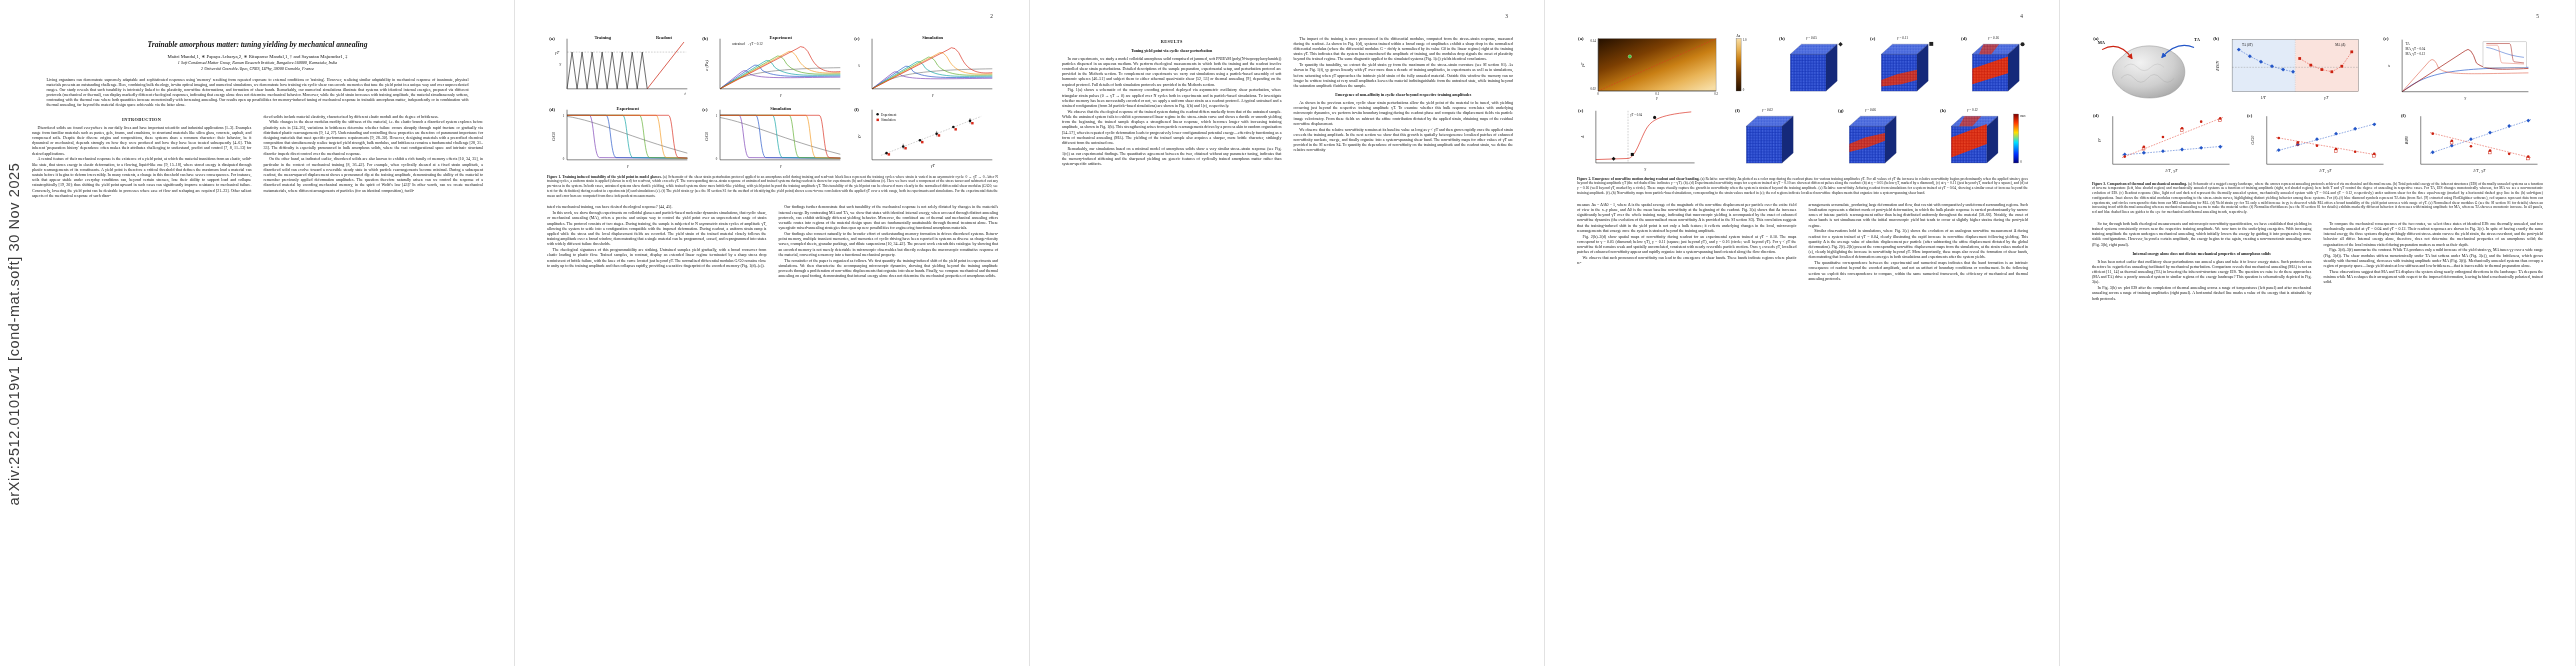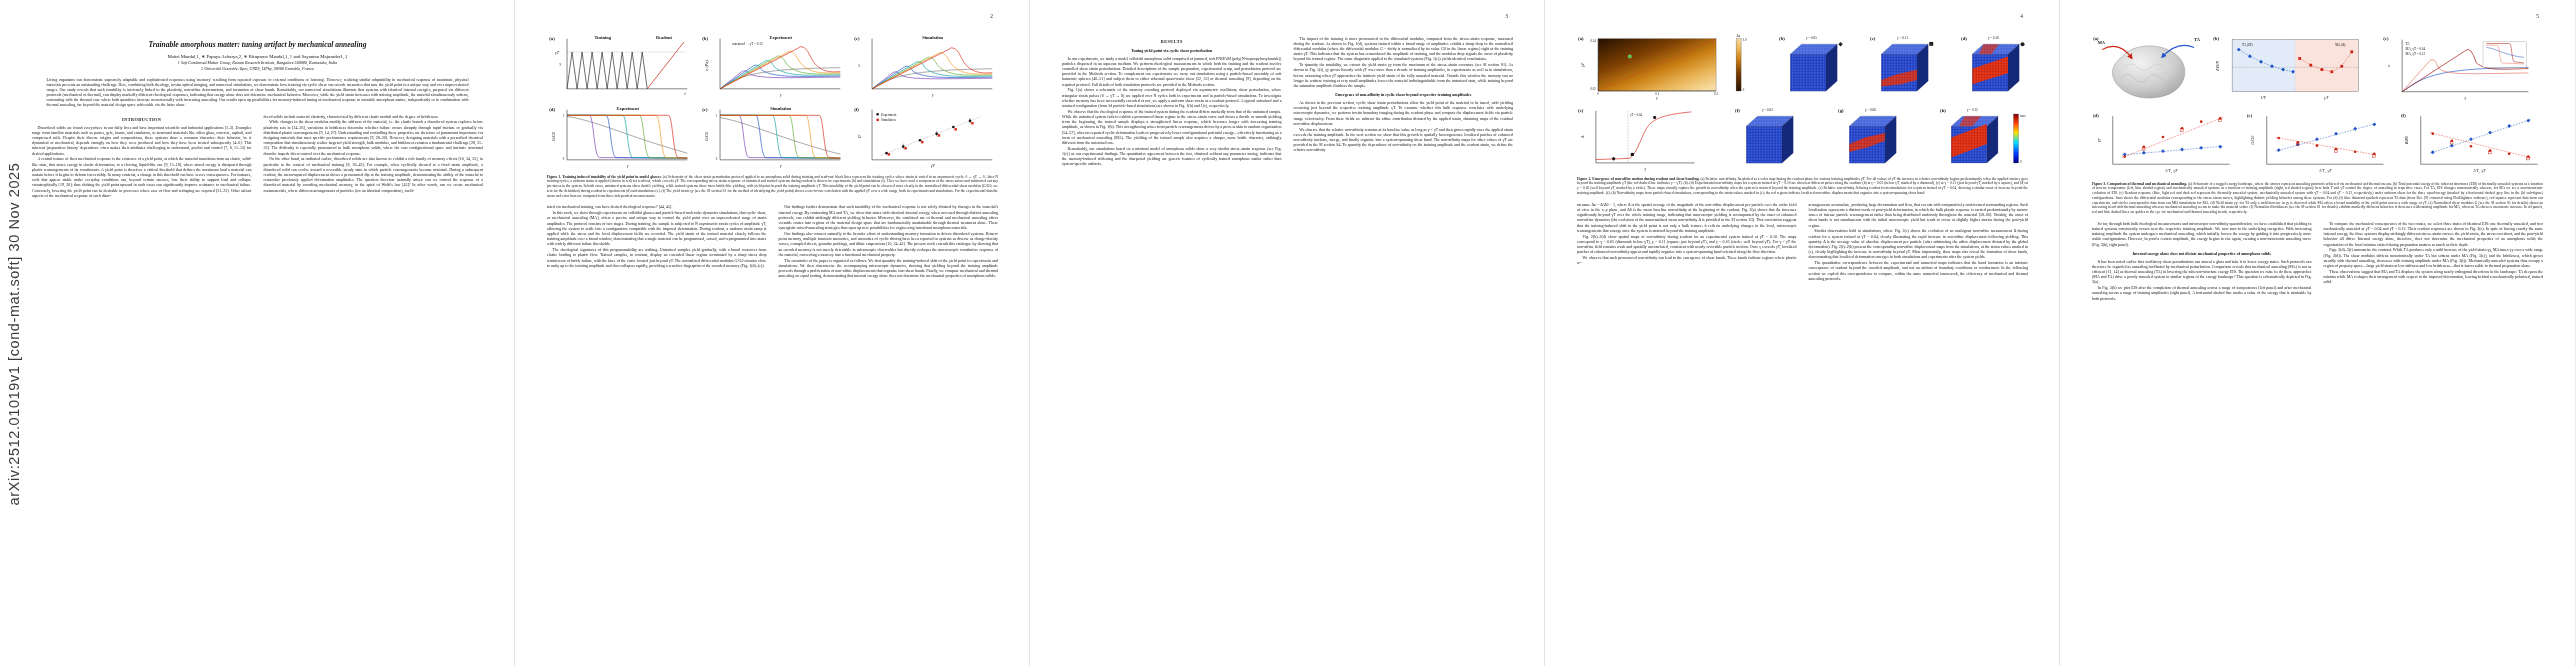--- a/index.html
+++ b/index.html
@@ -53,21 +53,21 @@
   .crv { fill:none; stroke-width:1.2; stroke-linejoin:round; }
 </style>
 </head>
 <body>
 
 <div class="spread">
 
   <section class="page">
     <div class="arxiv-stamp">arXiv:2512.01019v1  [cond-mat.soft]  30 Nov 2025</div>
     <div class="margin">
-      <h1 class="title">Trainable amorphous matter: tuning artifact by mechanical annealing</h1>
+      <h1 class="title">Trainable amorphous matter: tuning yielding by mechanical annealing</h1>
       <div class="authors">Maitri Mandal,1, ∗ Papaya Acharya,2, ∗ Rituparno Mandal,1, † and Sayantan Majumdar1, ‡</div>
       <div class="affil">1 Soft Condensed Matter Group, Raman Research Institute, Bangalore 560080, Karnataka, India</div>
       <div class="affil">2 Université Grenoble Alpes, CNRS, LIPhy, 38000 Grenoble, France</div>
       <p class="abstract">Living organisms can demonstrate supremely adaptable and sophisticated responses using 'memory' resulting from repeated exposure to external conditions or 'training'. However, realizing similar adaptability in mechanical response of inanimate, physical materials presents an outstanding challenge. Here, combining bulk rheology, in-situ optical imaging, and numerical simulations, we demonstrate how training via cyclic shear can encode memories that tune the yield point in a unique way and over unprecedented ranges. Our study reveals that such tunability is intricately linked to the plasticity, non-affine deformations, and formation of shear bands. Remarkably, our numerical simulations illustrate that systems with identical internal energies, prepared via different protocols (mechanical or thermal), can display markedly different rheological responses, indicating that energy alone does not determine mechanical behavior. Moreover, while the yield strain increases with training amplitude, the material simultaneously softens, contrasting with the thermal case where both quantities increase monotonically with increasing annealing. Our results open up possibilities for memory-induced tuning of mechanical response in trainable amorphous matter, independently or in combination with thermal annealing, far beyond the material design space achievable via the latter alone.</p>
       <div class="cols">
         <div class="col">
           <h3 class="sec">INTRODUCTION</h3>
           <p class="para">Disordered solids are found everywhere in our daily lives and have important scientific and industrial applications [1–3]. Examples range from familiar materials such as pastes, gels, foams, and emulsions, to structural materials like silica glass, concrete, asphalt, and compressed soils. Despite their diverse origins and compositions, these systems share a common character: their behavior, be it dynamical or mechanical, depends strongly on how they were produced and how they have been treated subsequently [4–6]. This inherent 'preparation history' dependence often makes their attributes challenging to understand, predict and control [7, 8, 11–13] for desired applications.</p>
           <p class="para">A central feature of their mechanical response is the existence of a yield point, at which the material transitions from an elastic, solid-like state, that stores energy in elastic deformation, to a flowing, liquid-like one [9, 15–18], where stored energy is dissipated through plastic rearrangements of its constituents. A yield point is therefore a critical threshold that defines the maximum load a material can sustain before it begins to deform irreversibly. In many contexts, a change in this threshold can have severe consequences. For instance, soils that appear stable under everyday conditions can, beyond certain stresses, lose their ability to support load and collapse catastrophically [19, 20]; thus shifting the yield point upward in such cases can significantly improve resistance to mechanical failure. Conversely, lowering the yield point can be desirable in processes where ease of flow and reshaping are required [21–23]. Other salient aspects of the mechanical response of such disor-</p>
         </div>

